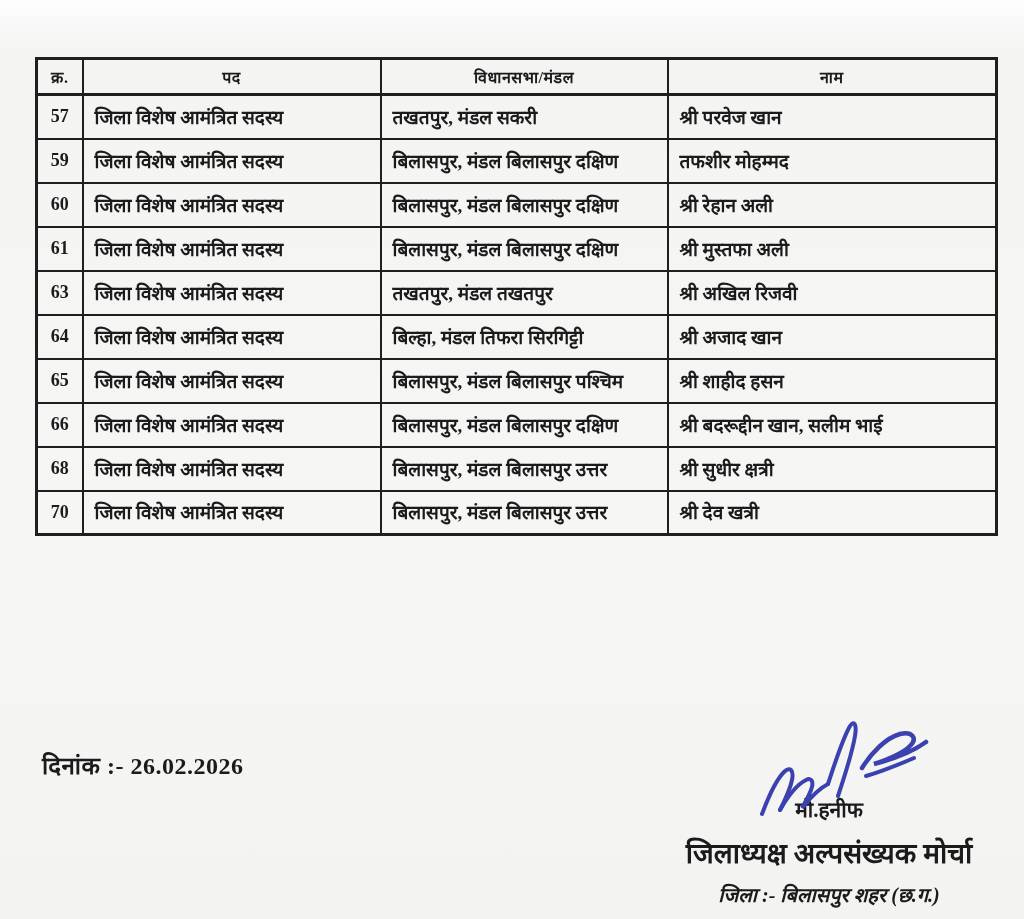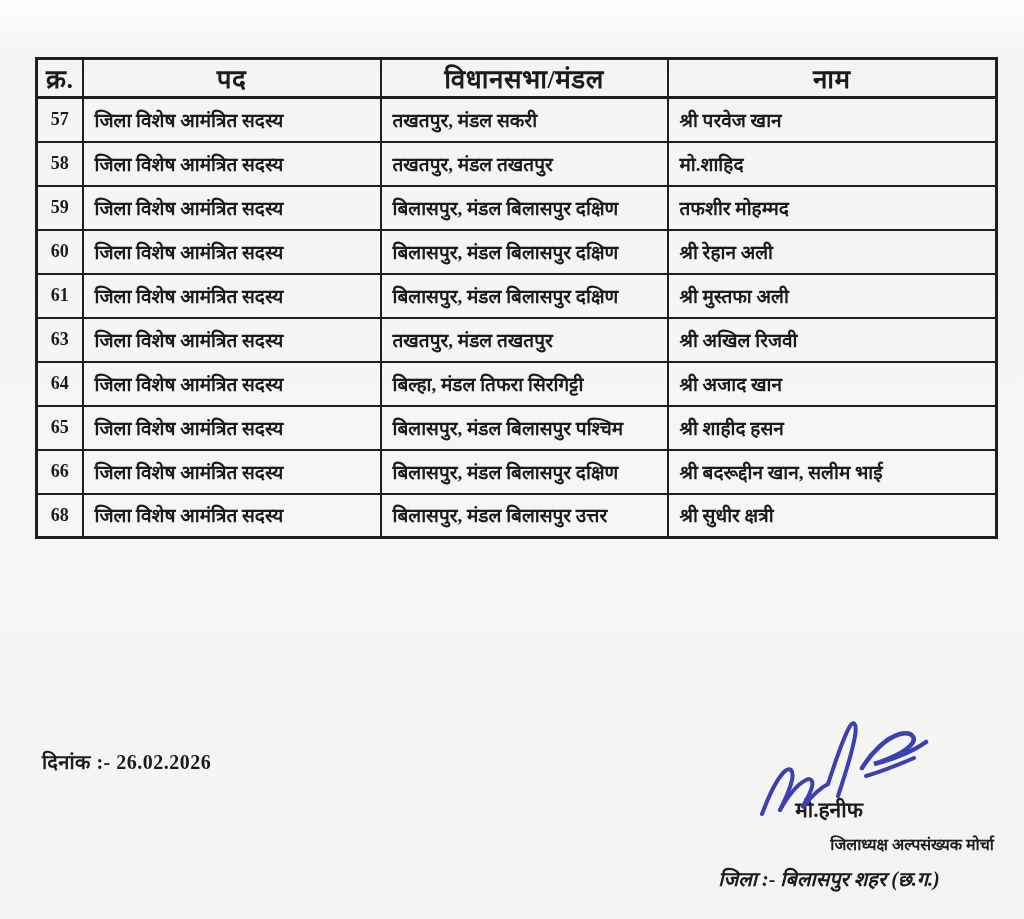--- a/index.html
+++ b/index.html
@@ -24,21 +24,21 @@
     border-collapse: collapse;
     table-layout: fixed;
   }
   table.roster, table.roster td, table.roster th {
     border: 2px solid #1f1f1f;
   }
   table.roster { border-width: 3px; }
   table.roster th {
     border-bottom-width: 3px;
     height: 36px;
-    font-size: 26px;
+    font-size: 16px;
     font-weight: 700;
     text-align: center;
     vertical-align: middle;
     letter-spacing: 0.5px;
     font-family: Liberation Serif, serif;
   }
   table.roster td {
     height: 44px;
     font-size: 19px;
     font-weight: 600;
@@ -50,21 +50,21 @@
   table.roster td.num {
     text-align: center;
     font-weight: 700;
     font-size: 18px;
     padding: 10px 2px;
   }
   .footer-date {
     position: absolute;
     left: 42px;
     top: 748px;
-    font-size: 20px;
+    font-size: 24px;
     font-weight: 700;
     letter-spacing: 0.5px;
   }
   .sig-block {
     position: absolute;
     right: 30px;
     top: 715px;
     width: 330px;
     text-align: center;
   }
@@ -76,23 +76,22 @@
     height: 100px;
     pointer-events: none;
   }
   .sig-name {
     margin-top: 80px;
     font-size: 21px;
     font-weight: 700;
   }
   .sig-title {
     margin-top: 10px;
-    font-size: 16px;
+    font-size: 28px;
     font-weight: 700;
-    text-align: right;
   }
   .sig-district {
     margin-top: 10px;
     font-size: 20px;
     font-weight: 700;
     font-style: italic;
   }
 </style>
 </head>
 <body>
@@ -113,26 +112,20 @@
         <th>विधानसभा/मंडल</th>
         <th>नाम</th>
       </tr>
     </thead>
     <tbody>
       <tr>
         <td class="num">57</td>
         <td>जिला विशेष आमंत्रित सदस्य</td>
         <td>तखतपुर, मंडल सकरी</td>
         <td>श्री परवेज खान</td>
-      </tr>
-      <tr>
-        <td class="num">58</td>
-        <td>जिला विशेष आमंत्रित सदस्य</td>
-        <td>तखतपुर, मंडल तखतपुर</td>
-        <td>मो.शाहिद</td>
       </tr>
       <tr>
         <td class="num">59</td>
         <td>जिला विशेष आमंत्रित सदस्य</td>
         <td>बिलासपुर, मंडल बिलासपुर दक्षिण</td>
         <td>तफशीर मोहम्मद</td>
       </tr>
       <tr>
         <td class="num">60</td>
         <td>जिला विशेष आमंत्रित सदस्य</td>
@@ -168,20 +161,26 @@
         <td>जिला विशेष आमंत्रित सदस्य</td>
         <td>बिलासपुर, मंडल बिलासपुर दक्षिण</td>
         <td>श्री बदरूद्दीन खान, सलीम भाई</td>
       </tr>
       <tr>
         <td class="num">68</td>
         <td>जिला विशेष आमंत्रित सदस्य</td>
         <td>बिलासपुर, मंडल बिलासपुर उत्तर</td>
         <td>श्री सुधीर क्षत्री</td>
       </tr>
+      <tr>
+        <td class="num">70</td>
+        <td>जिला विशेष आमंत्रित सदस्य</td>
+        <td>बिलासपुर, मंडल बिलासपुर उत्तर</td>
+        <td>श्री देव खत्री</td>
+      </tr>
     </tbody>
   </table>
 
   <div class="footer-date">दिनांक :- 26.02.2026</div>
 
   <div class="sig-block">
     <svg class="sig-svg" viewBox="0 0 190 100" fill="none" xmlns="http://www.w3.org/2000/svg">
       <path d="M8 96 C 14 80, 22 62, 30 54 C 36 48, 40 52, 38 62 C 36 72, 30 84, 26 92" stroke="#3c41b0" stroke-width="4" stroke-linecap="round"></path>
       <path d="M26 92 C 34 78, 44 66, 52 62 C 58 59, 60 64, 57 72 C 54 80, 50 86, 48 90 C 56 80, 66 70, 74 66" stroke="#3c41b0" stroke-width="4" stroke-linecap="round"></path>
       <path d="M74 66 C 80 48, 88 22, 96 8 C 100 2, 103 6, 101 18 C 98 36, 90 60, 84 78" stroke="#3c41b0" stroke-width="4" stroke-linecap="round"></path>

